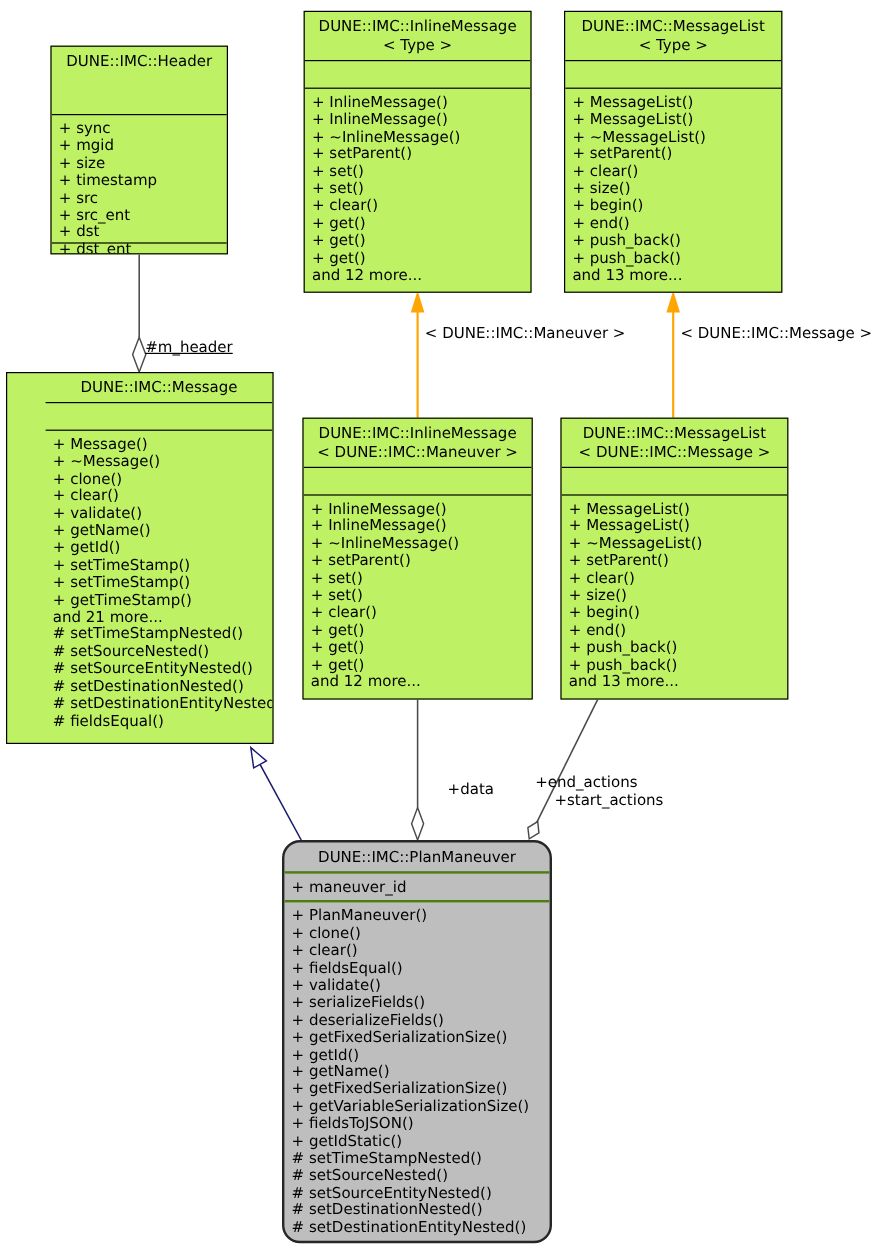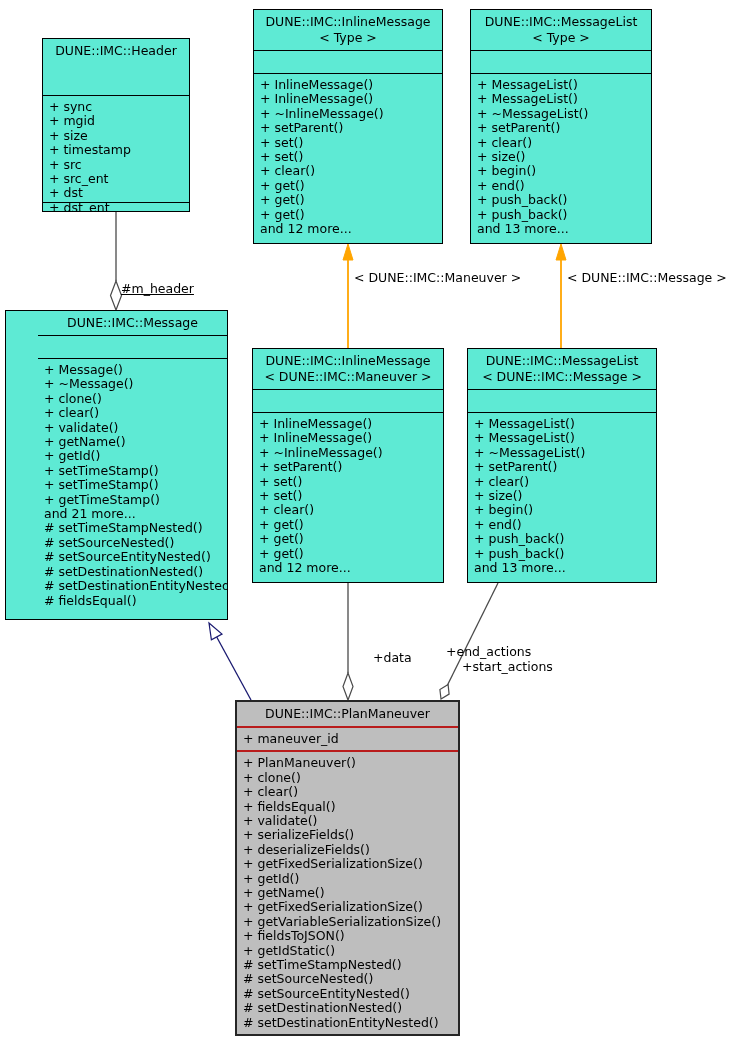--- a/index.html
+++ b/index.html
@@ -4,28 +4,28 @@
 <style>
   html,body { margin:0; padding:0; background:#ffffff; }
   .canvas {
     position:relative; width:736px; height:1045px; background:#ffffff;
     font-family:"DejaVu Sans", sans-serif; font-size:12.5px; color:#000;
     overflow:hidden;
   }
   .edges { position:absolute; left:0; top:0; }
   .uml-box {
     position:absolute; box-sizing:border-box;
-    background:#5eead4; border:1px solid #000;
+    background:#bef264; border:1px solid #000;
     display:flex; flex-direction:column; overflow:hidden;
   }
   .uml-box.highlight { background:#BEBEBE; border:2px solid #262626; }
   .uml-title { text-align:center; padding:4px 3px; line-height:16px; white-space:nowrap; }
   .title-line { line-height:16px; }
   .compartment { border-top:1px solid #000; padding:4px 0; }
-  .uml-box.highlight .compartment { border-top:2px solid #b91c1c; }
+  .uml-box.highlight .compartment { border-top:2px solid #4d7c0f; }
   .compartment.attrs { min-height:23px; box-sizing:border-box; }
   .compartment.methods { flex:1; }
   .row { line-height:14.4px; padding:0 6px; white-space:nowrap; }
   .edge-label { position:absolute; white-space:nowrap; line-height:15px; }
 </style>
 </head>
 <body>
 
 <div class="canvas">
 
@@ -170,21 +170,21 @@
         <div class="row">+ clear()</div>
         <div class="row">+ size()</div>
         <div class="row">+ begin()</div>
         <div class="row">+ end()</div>
         <div class="row">+ push_back()</div>
         <div class="row">+ push_back()</div>
         <div class="row">and 13 more...</div>
       </div>
   </div>
 
-  <div class="uml-box highlight" style="left:235px; top:700px; width:225px; height:336px;">
+  <div class="uml-box highlight" style="left:235px; top:700px; width:225px; height:336px;border-radius:15px;">
     <div class="uml-title">
         <div class="title-line">DUNE::IMC::PlanManeuver</div>
       </div>
     <div class="compartment attrs">
         <div class="row">+ maneuver_id</div>
       </div>
     <div class="compartment methods">
         <div class="row">+ PlanManeuver()</div>
         <div class="row">+ clone()</div>
         <div class="row">+ clear()</div>

